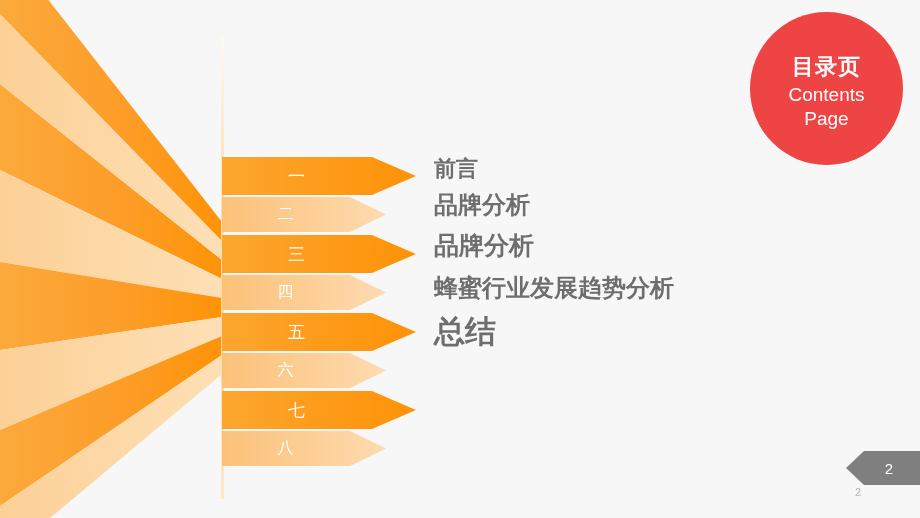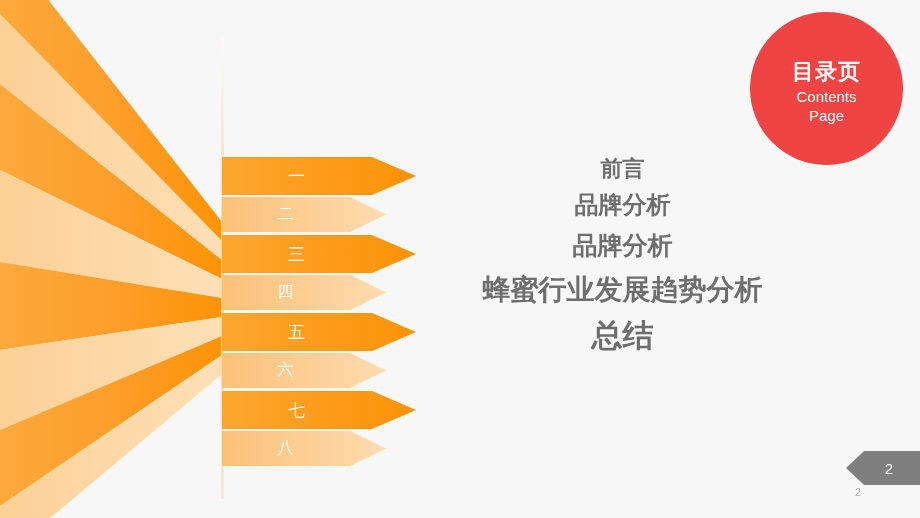--- a/index.html
+++ b/index.html
@@ -62,24 +62,23 @@
     font-size: 17px;
     letter-spacing: 1px;
     font-family: "DejaVu Serif", "Liberation Serif", serif;
     pointer-events: none;
   }
   .banner.light .banner-num { width: 128px; font-size: 16px; }
 
   
   #toc {
     position: absolute;
-    left: 450px;
+    left: 434px;
     top: 150px;
     width: 345px;
-    text-align: center;
   }
   .toc-item {
     color: #6e6e6e;
     font-weight: bold;
     line-height: 1.0;
     white-space: nowrap;
   }
 
   
   #circle {
@@ -99,21 +98,21 @@
   }
   #circle-title {
     color: #ffffff;
     font-size: 22px;
     font-weight: bold;
     letter-spacing: 1px;
     line-height: 1.1;
   }
   #circle-sub {
     color: #ffffff;
-    font-size: 15px;
+    font-size: 19px;
     line-height: 1.22;
     text-align: center;
     margin-top: 4px;
     font-weight: normal;
   }
 
   
   #pagebadge {
     position: absolute;
     left: 846px;
@@ -242,21 +241,21 @@
       </svg>
       <span class="banner-num">八</span>
     </div>
 
   </div>
 
   <div id="toc">
     <div class="toc-item" style="font-size:22px; margin-top:8px;">前言</div>
     <div class="toc-item" style="font-size:24px; margin-top:13px;">品牌分析</div>
     <div class="toc-item" style="font-size:25px; margin-top:16px;">品牌分析</div>
-    <div class="toc-item" style="font-size:28px; margin-top:18px;font-family:Liberation Serif, serif;">蜂蜜行业发展趋势分析</div>
+    <div class="toc-item" style="font-size:24px; margin-top:18px;font-family:Liberation Serif, serif;">蜂蜜行业发展趋势分析</div>
     <div class="toc-item" style="font-size:31px; margin-top:16px;">总结</div>
   </div>
 
   <div id="circle">
     <div id="circle-title">目录页</div>
     <div id="circle-sub">
       <div>Contents</div>
       <div>Page</div>
     </div>
   </div>

